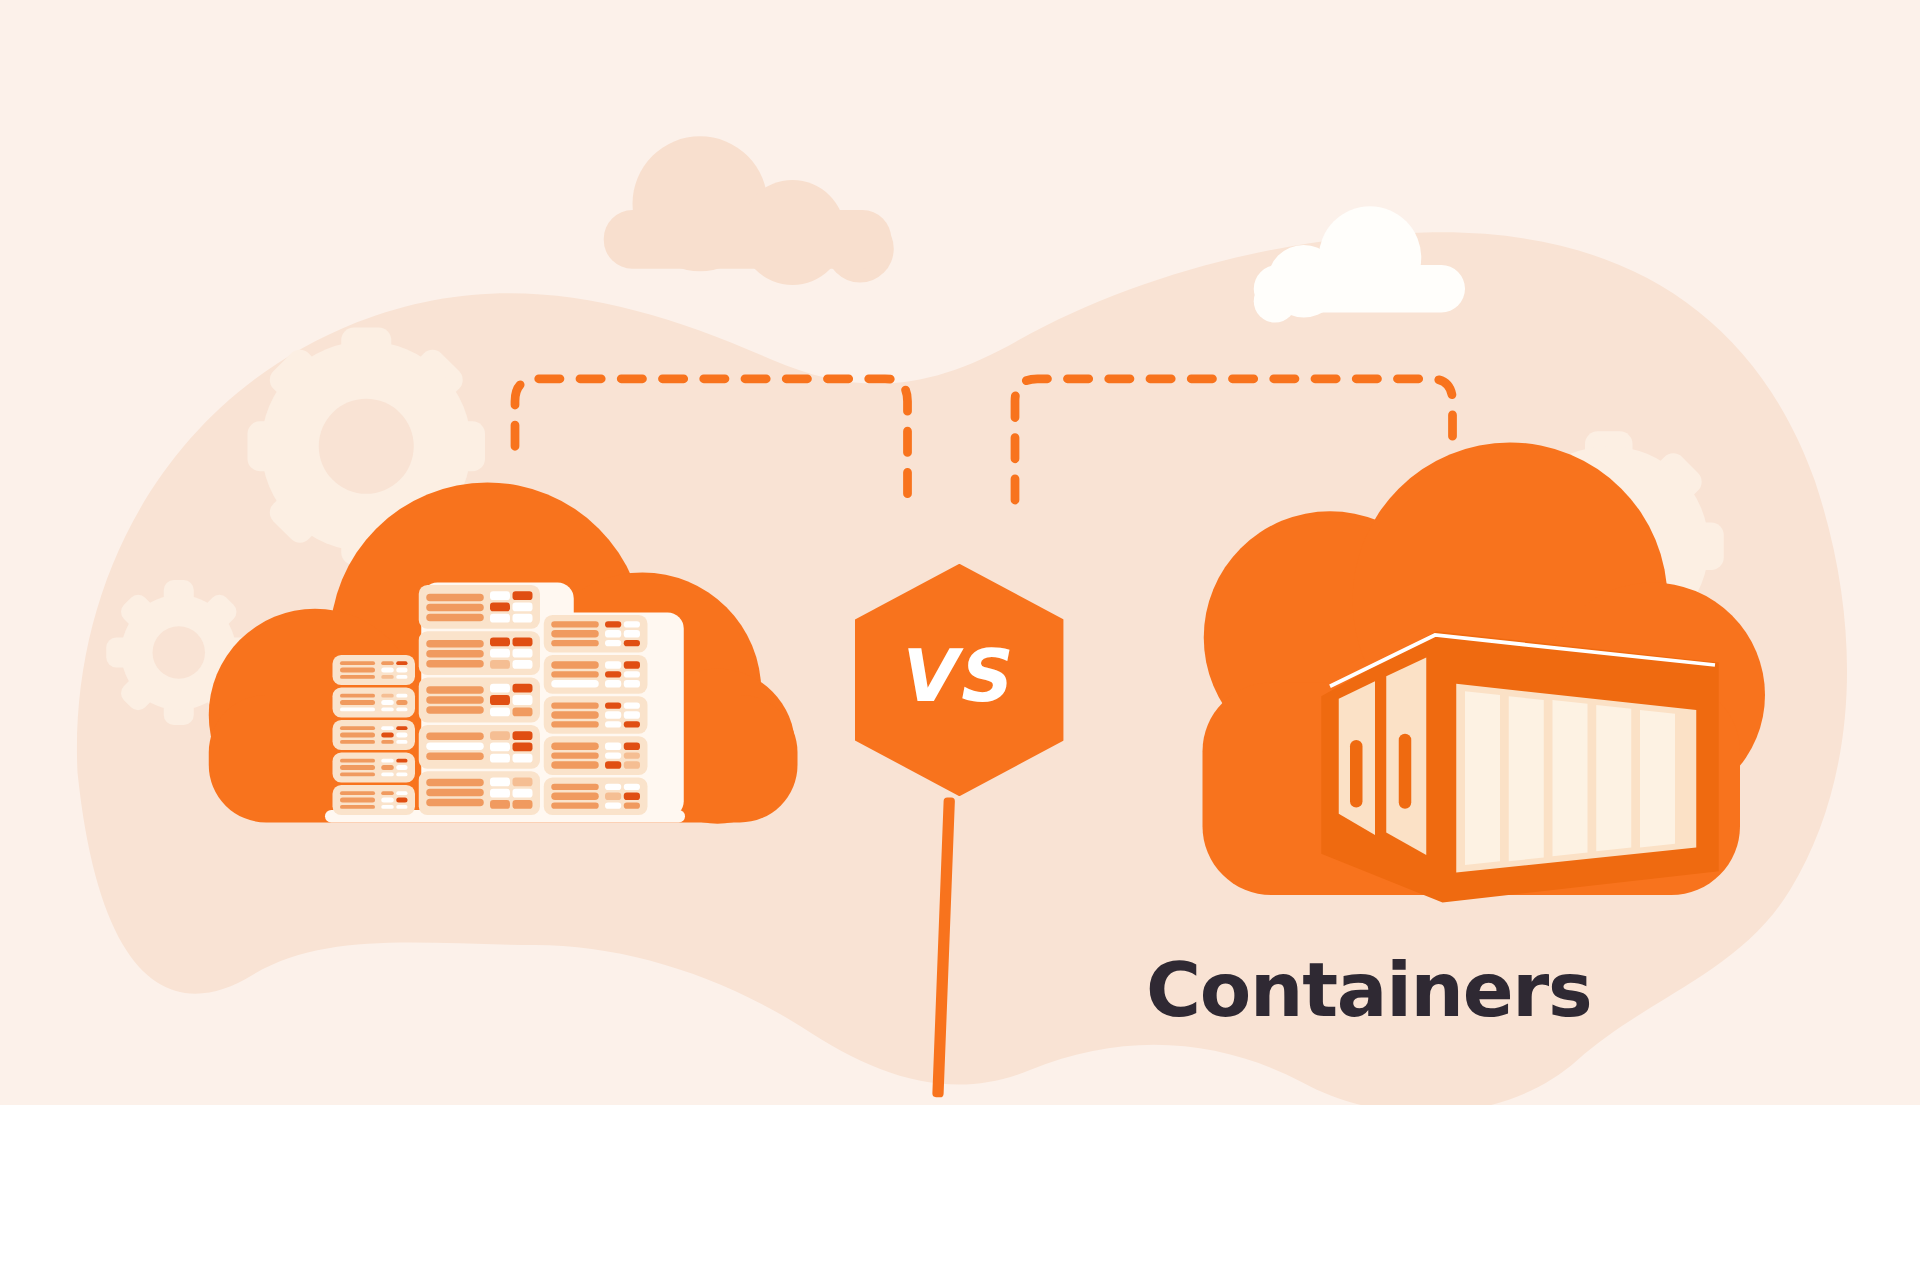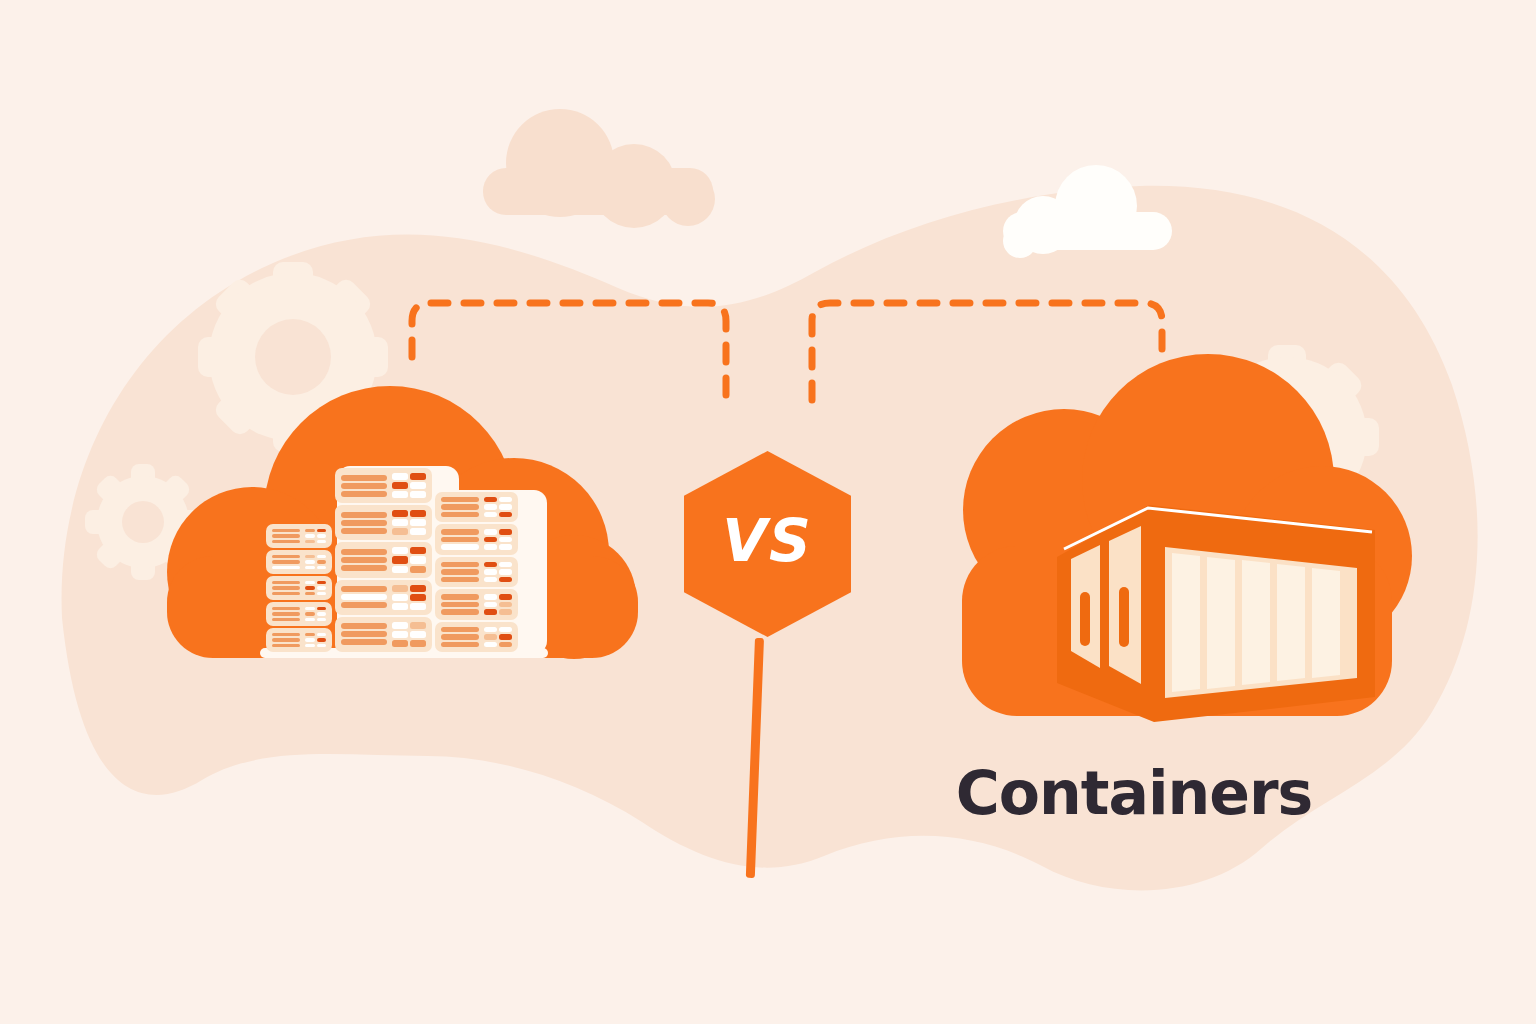--- a/index.html
+++ b/index.html
@@ -4,21 +4,21 @@
 <style>
   :root{
     --background:#FCF1EA; --blob:#F9E3D4; --shape-cream:#FCEFE3;
     --cloud-peach:#F8DFCE; --cloud-white:#FFFEFB;
     --orange:#F8731D; --orange-deep:#EF6A10; --red:#E04E12;
     --rack-bg:#FAE3CB; --rack-panel:#FFF8F1; --bar-orange:#F09A5F; --bar-dotted:#F5BE93;
     --white:#FFFFFF; --container-cream:#FBE1C6; --slat-light:#FDF2E3; --text-dark:#2F2933;
   }
   html,body{margin:0;padding:0;}
   body{background:#fff;font-family:"Liberation Sans",sans-serif;}
-  .stage{position:relative;width:1536px;height:1024px;overflow:hidden;background:var(--background);}
+  .stage{position:relative;width:1536px;height:884px;overflow:hidden;background:var(--background);}
   .layer{position:absolute;left:0;top:0;width:1536px;height:1024px;}
 
   
   .panel{position:absolute;background:var(--rack-panel);border-radius:13px;}
   .panel-middle{left:337px;top:466px;width:122px;height:188px;}
   .panel-right{left:437px;top:490px;width:110px;height:164px;}
   .rack-base{position:absolute;left:260px;top:648px;width:288px;height:10px;border-radius:5px;background:var(--rack-panel);}
   .rack{position:absolute;display:flex;flex-direction:column;gap:2px;}
   .rack-left{left:266px;top:524px;width:66px;height:128px;}
   .rack-middle{left:335px;top:468px;width:97px;height:184px;}
@@ -33,21 +33,21 @@
   .vs-line{position:absolute;left:755px;top:638px;width:9px;height:240px;background:var(--orange);border-radius:3px;transform:rotate(2.2deg);transform-origin:50% 0;}
   .vs-badge{position:absolute;left:684px;top:451px;width:167px;height:186px;background:var(--orange);
     clip-path:polygon(50% 0,100% 24%,100% 76%,50% 100%,0 76%,0 24%);
     display:flex;align-items:center;justify-content:center;}
   .vs-text{font-family:"DejaVu Sans","Liberation Sans",sans-serif;font-style:italic;font-weight:800;font-size:58px;color:#fff;letter-spacing:2px;transform:translateY(-3px);}
 
   
   .label{position:absolute;top:760px;width:440px;text-align:center;color:var(--text-dark);
     font-family:"DejaVu Sans","Liberation Sans",sans-serif;font-weight:800;font-size:60px;line-height:1.1;letter-spacing:-1px;}
   .label-left{left:158px;}
-  .label-right{left:914px;}
+  .label-right{left:875px;}
 </style>
 </head>
 <body>
 
 <div class="stage">
 
   <svg class="layer" viewBox="0 0 1536 1024" aria-hidden="true">
     <path fill="var(--blob)" d="M62,618 C55,470 130,320 285,258 C400,213 505,238 618,288 C688,318 745,312 815,272
          C905,222 1020,190 1140,186 C1290,182 1402,245 1452,385 C1492,505 1485,625 1432,712
          C1392,778 1318,798 1262,848 C1204,900 1108,902 1042,866 C978,832 902,824 824,856

